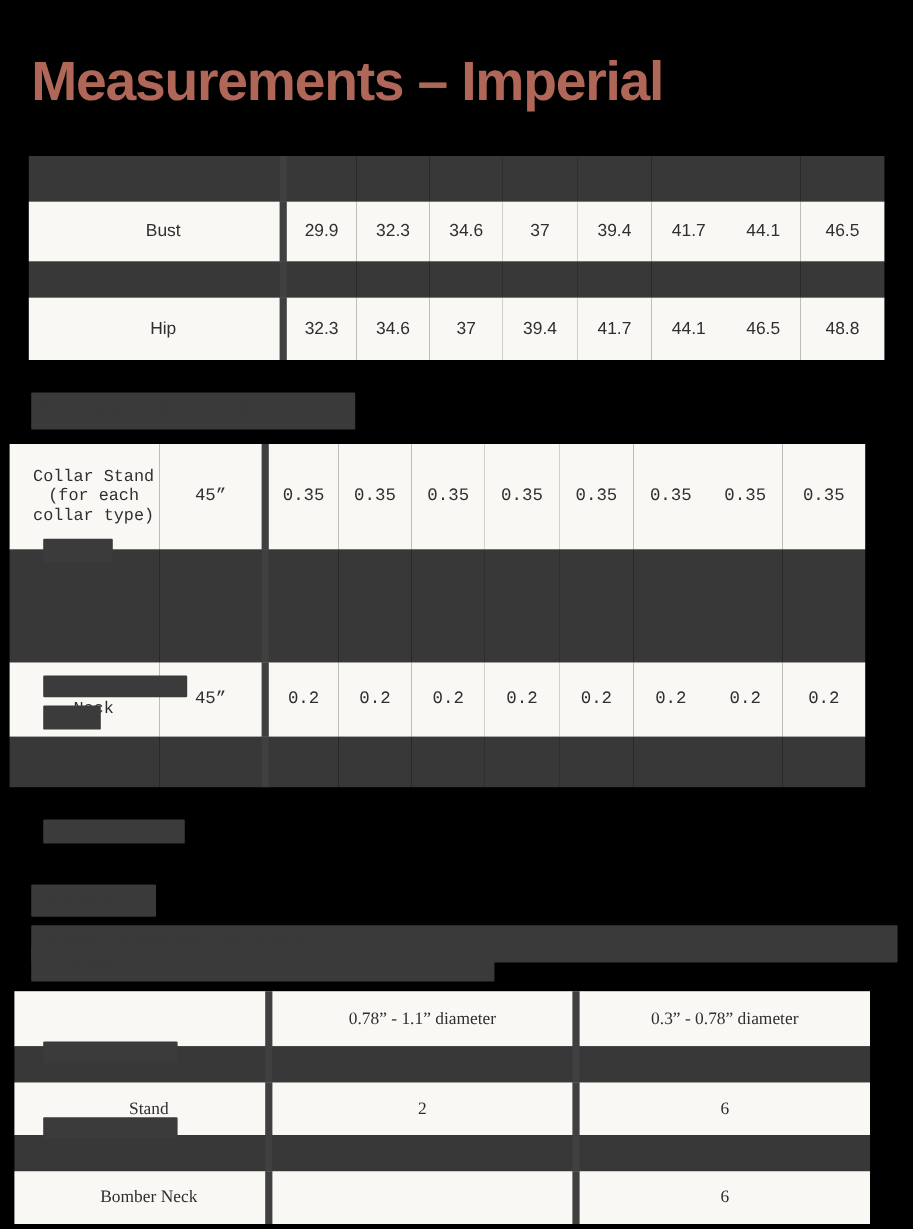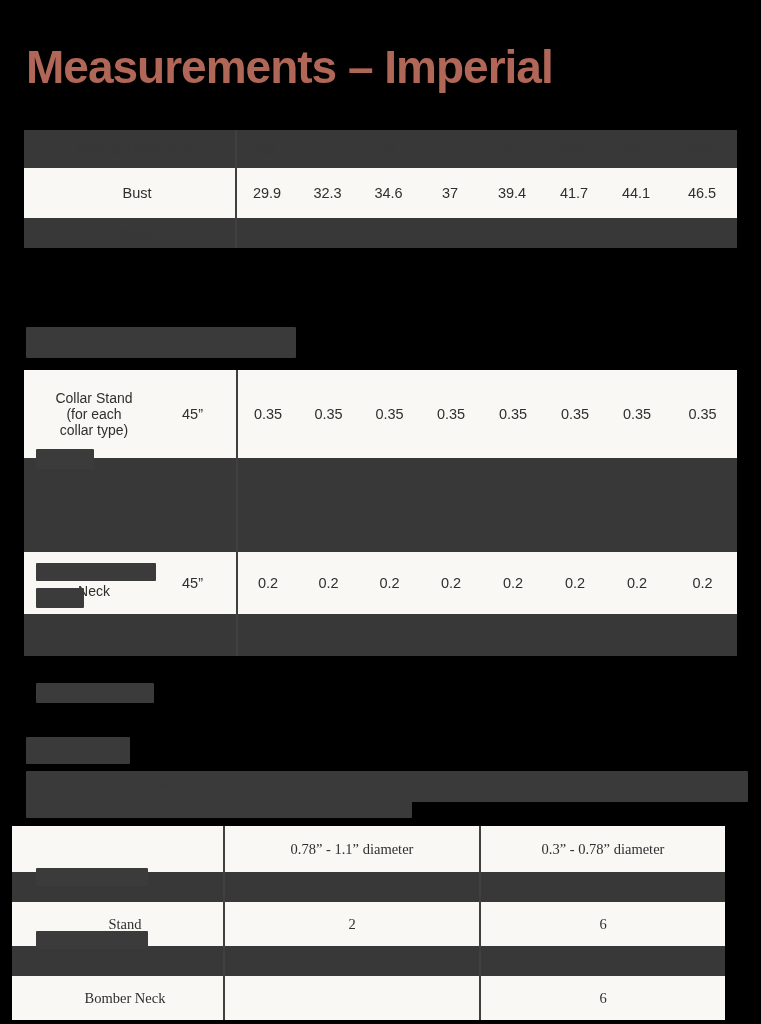--- a/index.html
+++ b/index.html
@@ -52,21 +52,21 @@
     color: #2f2f2f;
   }
   .rowlight td { background: #faf8f5; }
   .rowdark td { background: #383838; color: #383838; }
   .rowhead td { background: #383838; color: #383838; }
   .lbl {
     text-align: left;
     padding-left: 15px !important;
   }
   .vline {
-    border-left: 2px solid #404040;
+    border-left: 6px solid #404040;
   }
 
   
   .sec-heading {
     position: absolute;
     background: #3a3a3a;
     color: #3a3a3a;
     font-size: 17px;
     font-weight: bold;
     padding: 3px 6px;
@@ -126,26 +126,37 @@
       <td class="lbl">Waist</td>
       <td class="vline"></td>
       <td></td>
       <td></td>
       <td></td>
       <td></td>
       <td></td>
       <td></td>
       <td></td>
     </tr>
+    <tr class="rowlight" style="height:52px">
+      <td class="lbl">Hip</td>
+      <td class="vline">32.3</td>
+      <td>34.6</td>
+      <td>37</td>
+      <td>39.4</td>
+      <td>41.7</td>
+      <td>44.1</td>
+      <td>46.5</td>
+      <td>48.8</td>
+    </tr>
   </tbody>
     </table>
 
   <div class="sec-heading" style="left:26px; top:327px; width:258px; height:25px;">Accessory / trim yields</div>
 
-  <table class="tbl" style="left:24px; top:370px; width:713px;">
+  <table class="tbl" style="left:8px; top:370px; width:713px;font-family:Liberation Mono, monospace;">
     <colgroup>
       <col style="width:125px">
       <col style="width:88px">
       <col style="width:61px">
         <col style="width:61px">
         <col style="width:61px">
         <col style="width:62px">
       <col style="width:62px">
         <col style="width:62px">
         <col style="width:62px">

